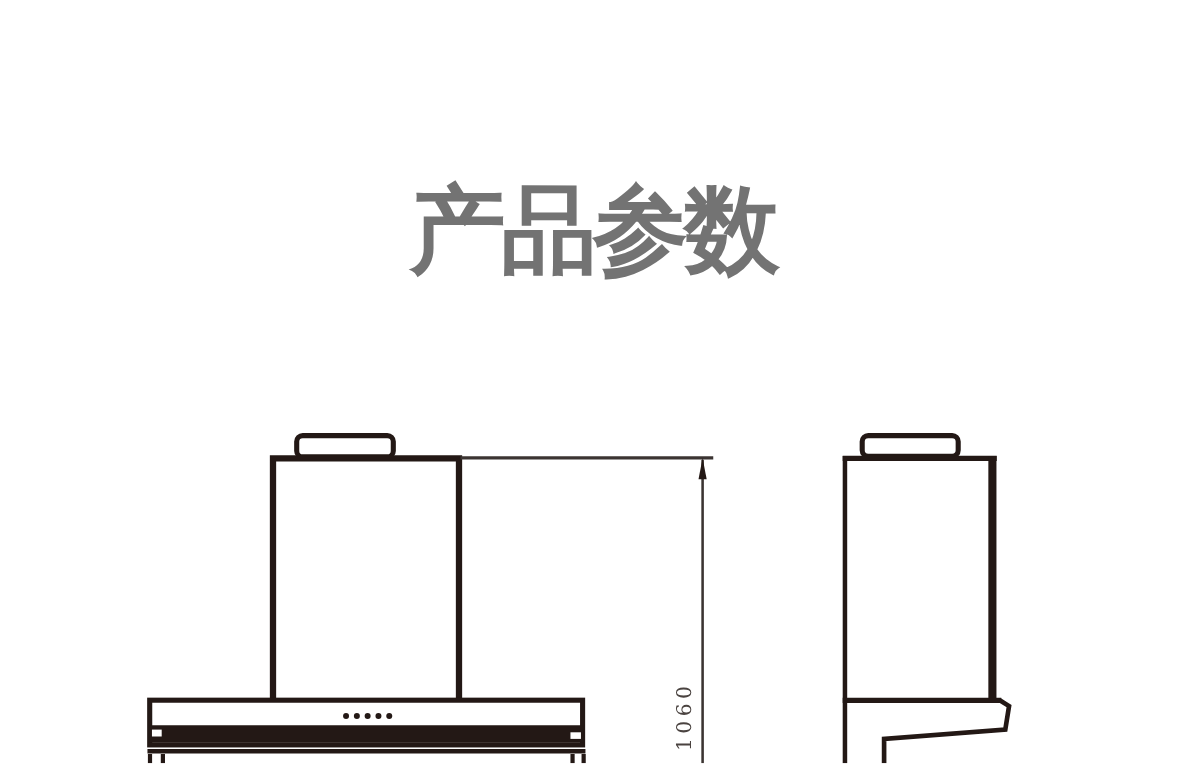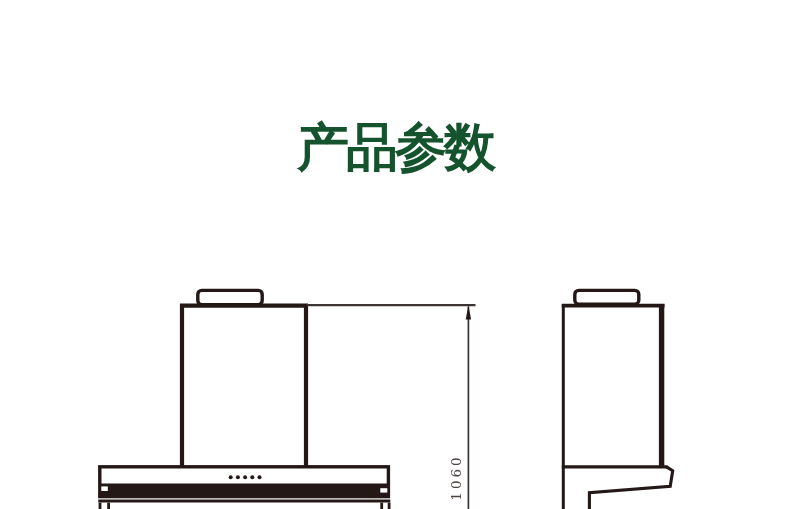--- a/index.html
+++ b/index.html
@@ -15,25 +15,25 @@
     background: #ffffff;
     overflow: hidden;
   }
   .title {
     position: absolute;
     top: 118px;
     left: 0;
     width: 100%;
     margin: 0;
     text-align: center;
-    font-size: 52px;
+    font-size: 64px;
     line-height: 1.12;
     font-weight: 900;
     letter-spacing: -3px;
-    color: #14532d;
+    color: #737373;
     font-family: "Liberation Sans", "DejaVu Sans", sans-serif;
   }
   .diagram {
     position: absolute;
     top: 0;
     left: 0;
     width: 790px;
     height: 509px;
   }
   .dim-text {

